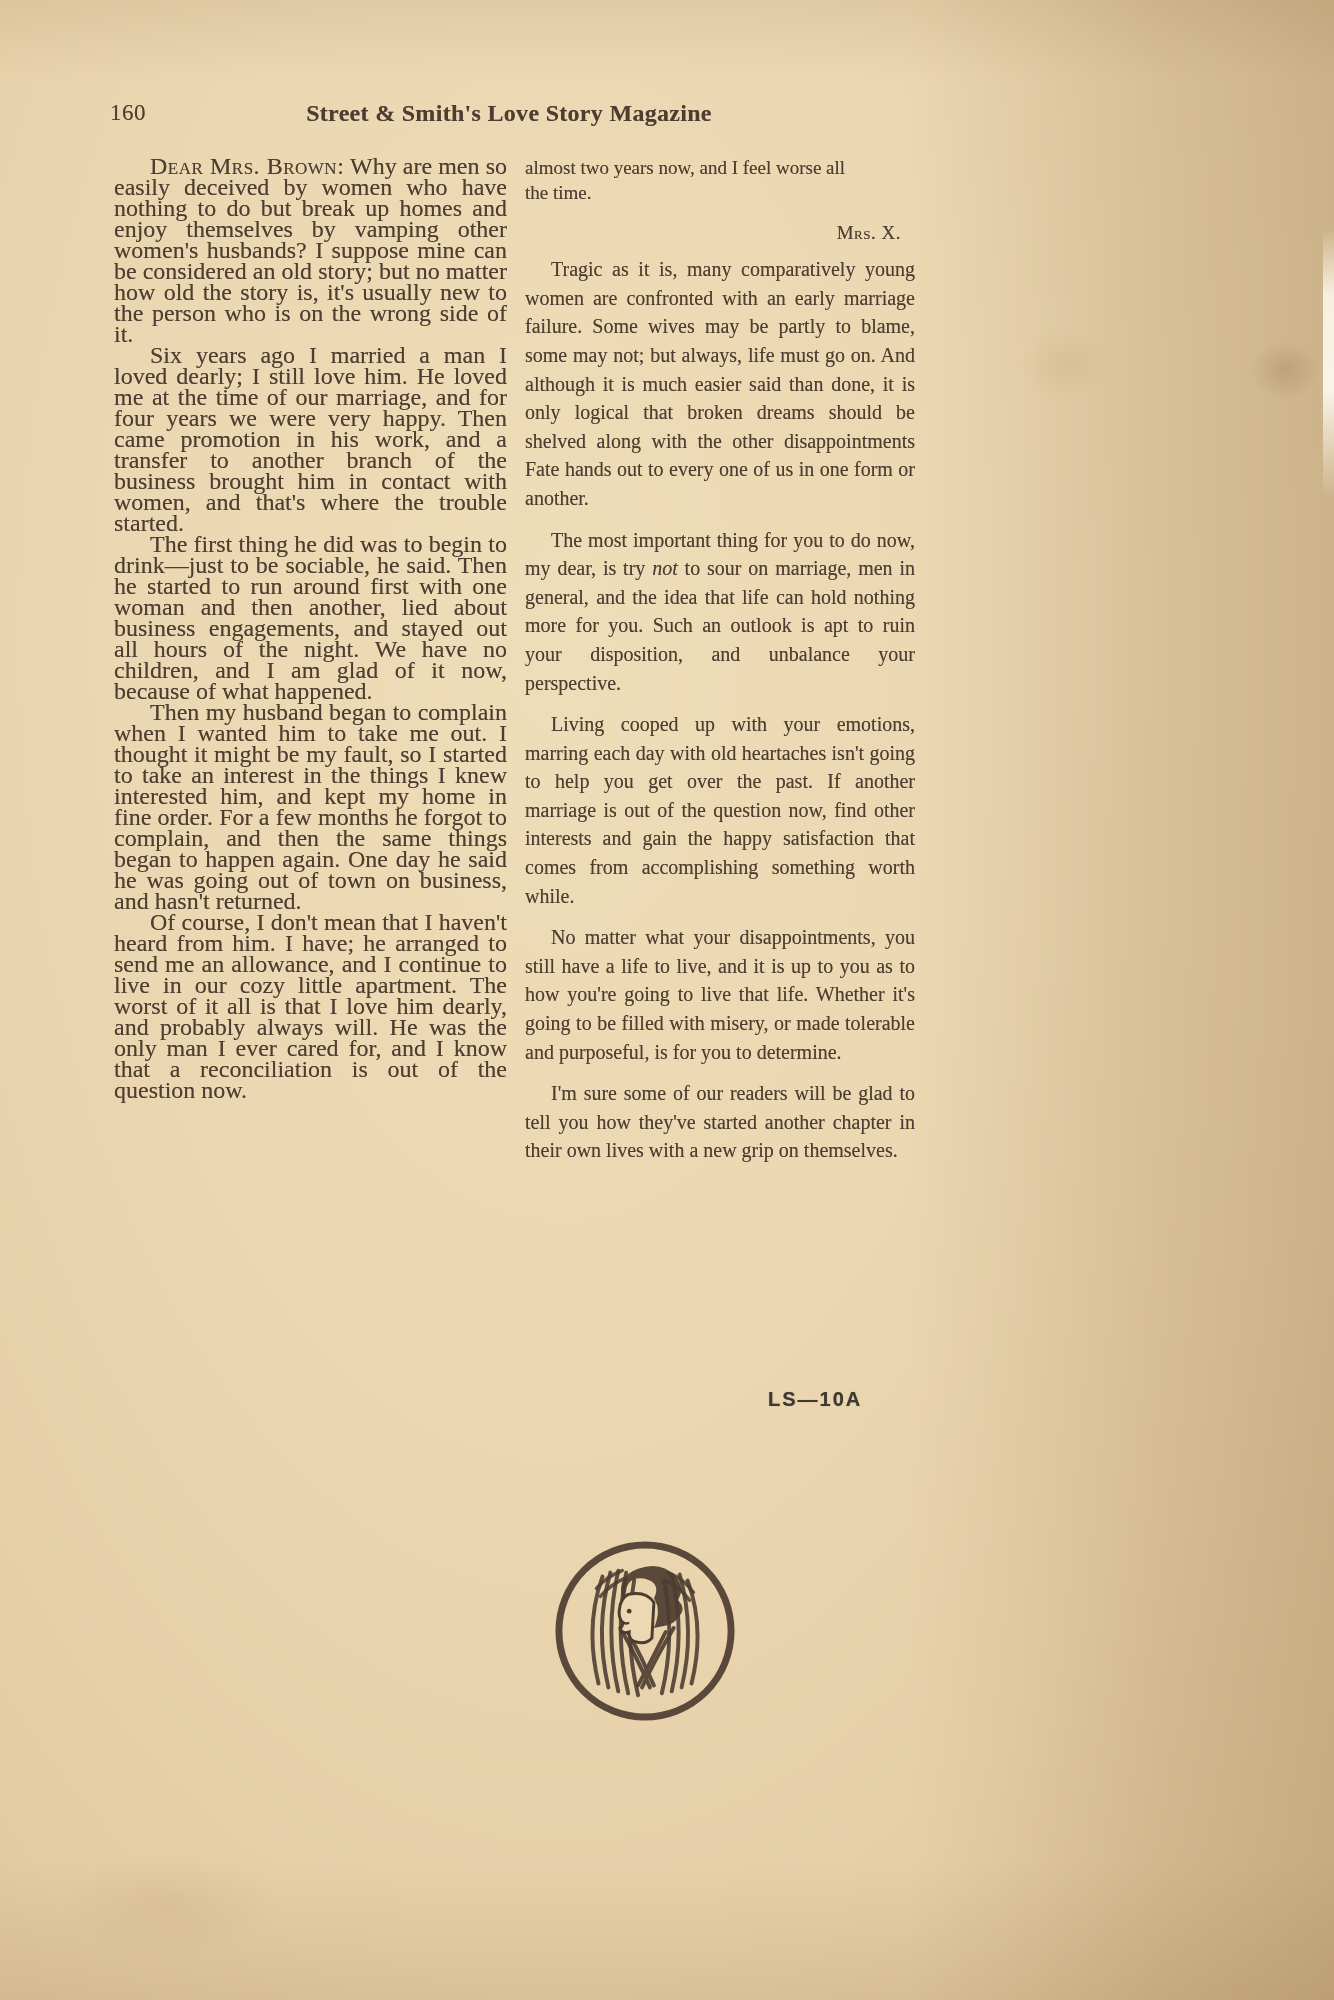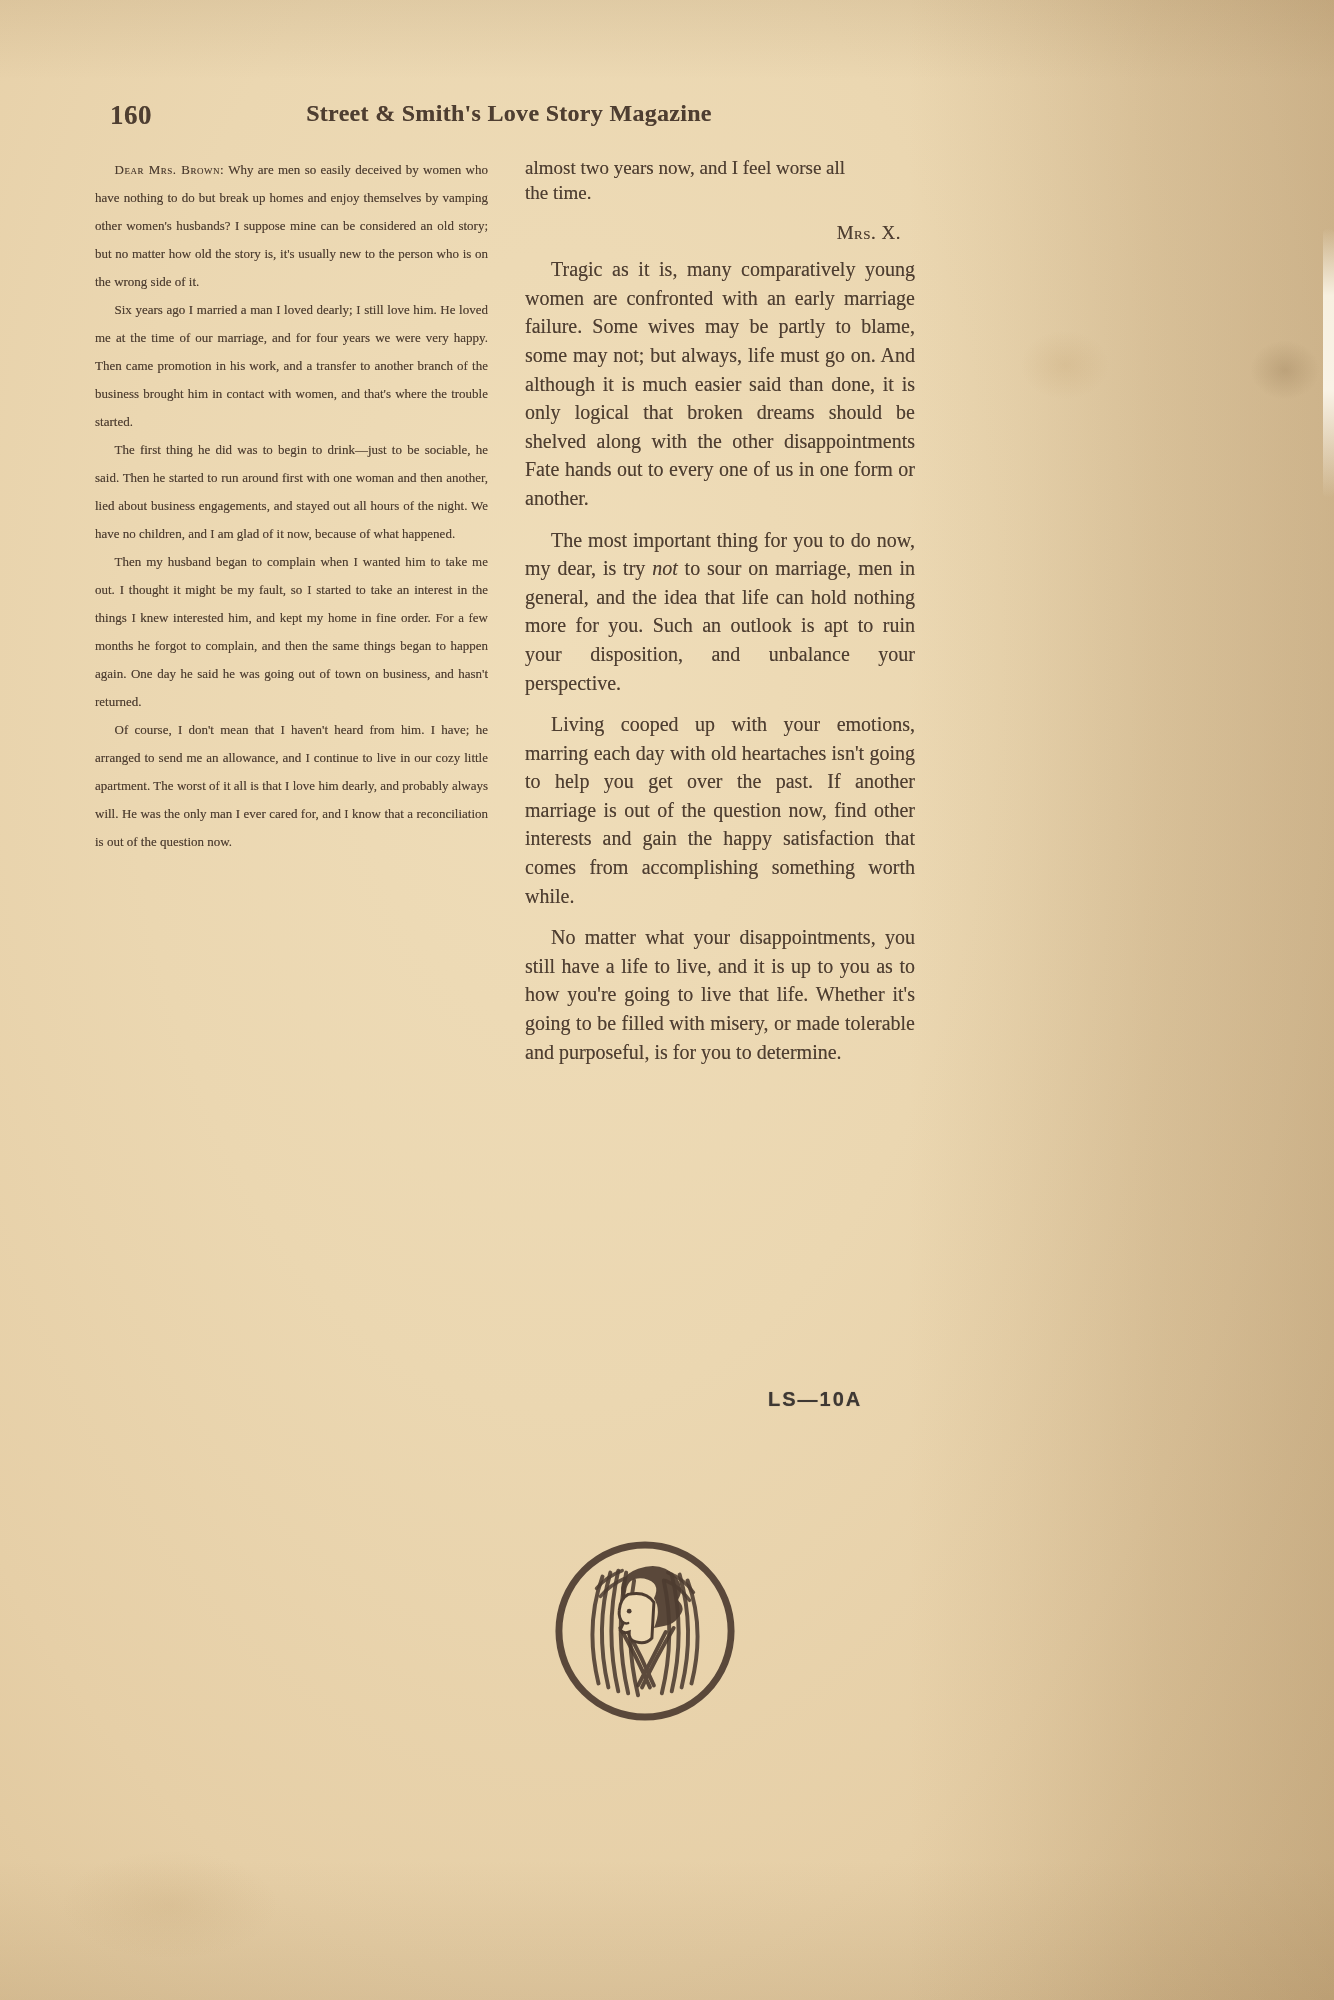--- a/index.html
+++ b/index.html
@@ -30,32 +30,32 @@
   .stain-c { position:absolute; left:1250px; top:340px; width:70px; height:60px; border-radius:50%;
     background: radial-gradient(ellipse, rgba(100,70,35,0.18), rgba(100,70,35,0) 70%); }
 
   .ink { color: #4e3e31; text-shadow: 0 0 0.6px rgba(78,62,49,0.55); }
 
   .page-header {
     position: absolute; left: 105px; top: 100px; width: 808px; height: 34px;
   }
   .page-number {
     position: absolute; left: 5px; top: 0;
-    font-size: 27px; font-weight: bold; letter-spacing: 0.5px;
+    font-size: 23px; font-weight: normal; letter-spacing: 0.5px;
   }
   .magazine-title {
     position: absolute; left: 0; right: 0; top: 0; text-align: center;
     font-size: 24px; font-weight: bold; letter-spacing: 0.3px;
   }
 
   .column {
     position: absolute; top: 156px;
     text-align: justify;
   }
-  .col-left  { left: 95px; width: 393px; font-size: 13px; line-height: 28px; }
+  .col-left  { left: 114px; width: 393px; font-size: 24px; line-height: 21px; }
   .col-right { left: 525px; width: 390px; }
 
   .col-left p, .letter-tail p { margin: 0; text-indent: 1.5em; }
   .letter-tail { font-size: 19px; line-height: 24.6px; margin-bottom: 10px; }
   .letter-tail .runover { text-indent: 0; }
   .sig-line { display: flex; text-indent: 0 !important; }
   .sig-line .sig { margin-left: auto; padding-right: 14px; font-variant: small-caps; letter-spacing: 0.5px; margin-top: 40px; }
   .smallcaps { font-variant: small-caps; letter-spacing: 0.5px; }
 
   .reply-body { font-size: 20px; line-height: 28.6px; }
@@ -101,20 +101,21 @@
       <p class="sig-line">
           <span>the time.</span>
           <span class="sig">Mrs. X.</span>
         </p>
     </div>
     <div class="reply-body">
       <p>Tragic as it is, many comparatively young women are confronted with an early marriage failure.  Some wives may be partly to blame, some may not; but always, life must go on.  And although it is much easier said than done, it is only logical that broken dreams should be shelved along with the other disappointments Fate hands out to every one of us in one form or another.</p>
       <p><span>The most important thing for you to do now, my dear, is try </span><span class="em">not</span><span> to sour on marriage, men in general, and the idea that life can hold nothing more for you.  Such an outlook is apt to ruin your disposition, and unbalance your perspective.</span></p>
       <p>Living cooped up with your emotions, marring each day with old heartaches isn't going to help you get over the past.  If another marriage is out of the question now, find other interests and gain the happy satisfaction that comes from accomplishing something worth while.</p>
       <p>No matter what your disappointments, you still have a life to live, and it is up to you as to how you're going to live that life.  Whether it's going to be filled with misery, or made tolerable and purposeful, is for you to determine.</p>
+      <p>I'm sure some of our readers will be glad to tell you how they've started another chapter in their own lives with a new grip on themselves.</p>
     </div>
   </div>
 
   <div class="printer-emblem">
     <svg viewBox="0 0 190 190" width="188" height="188" fill="none" stroke="#4d3c30" stroke-linecap="round">
       <circle cx="95" cy="95" r="87" stroke-width="7" opacity="0.92"></circle>
 
       <g stroke-width="4" opacity="0.88">
         <path d="M52,40 Q34,90 48,148"></path>
         <path d="M60,36 Q44,92 58,152"></path>

